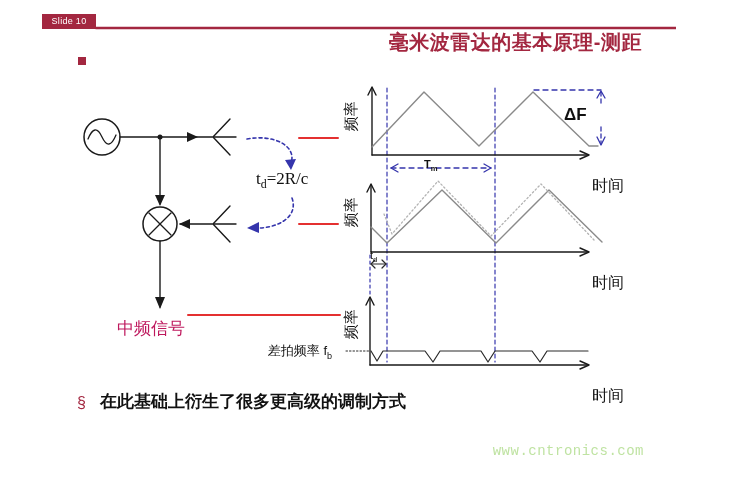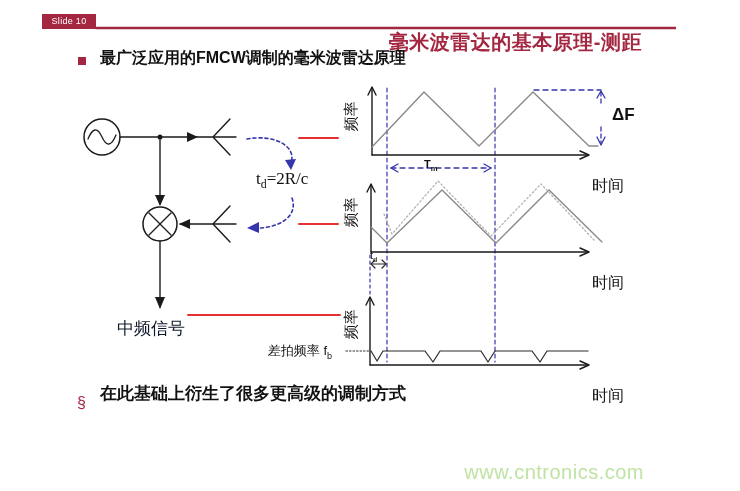--- a/index.html
+++ b/index.html
@@ -5,31 +5,31 @@
   html,body{margin:0;padding:0;background:#fff;}
   .stage{position:relative;width:676px;height:491px;background:#fff;overflow:hidden;
          font-family:"Liberation Sans","DejaVu Sans",sans-serif;color:#111;}
   #art{position:absolute;left:0;top:0;}
   .lbl{position:absolute;white-space:nowrap;line-height:1.1;}
   .badge{background:var(--accent);color:#fff;font-size:9px;line-height:15px;
          width:54px;height:15px;text-align:center;letter-spacing:.3px;}
   .title{right:34px;top:3px;font-size:20px;font-weight:bold;color:var(--accent);letter-spacing:.5px;margin-top:28px;}
   .bullet-sq{position:absolute;width:8px;height:8px;background:var(--accent);}
   .b1{left:100px;top:49px;font-size:16px;font-weight:bold;}
-  .iflbl{left:117px;top:320px;font-size:17px;color:#0f172a;}
+  .iflbl{left:117px;top:320px;font-size:17px;color:#be185d;}
   .delay{left:256px;top:170px;font-size:17px;font-family:"Liberation Serif","DejaVu Serif",serif;text-align:center;}
   .vlabel{width:34px;text-align:center;font-size:15px;transform:rotate(-90deg);transform-origin:center;}
   .tlabel{font-size:16px;margin-top:30px;}
   .tm{left:424px;top:158px;font-size:11px;font-weight:bold;}
-  .df{left:612px;top:106px;font-size:17px;font-weight:bold;}
+  .df{left:564px;top:106px;font-size:17px;font-weight:bold;}
   .tds{left:370px;top:249px;font-size:11px;font-weight:normal;}
   .beat{left:258px;top:344px;width:84px;text-align:center;font-size:13px;white-space:nowrap;}
   .fmark{left:77px;top:394px;font-size:16px;color:var(--accent);}
-  .footer{left:100px;top:385px;font-size:17px;font-weight:bold;}
-  .wm{right:32px;top:461px;font-size:20px;color:var(--wmgreen);letter-spacing:.5px;}
+  .footer{left:100px;top:393px;font-size:17px;font-weight:bold;}
+  .wm{right:32px;top:444px;font-size:14px;color:var(--wmgreen);letter-spacing:.5px;font-family:Liberation Mono, monospace;}
   sub{font-size:70%;}
 </style>
 </head>
 <body>
 
 <div class="stage">
   <svg id="art" width="740" height="491">
       <line x1="96" y1="28" x2="704" y2="28" fill="none" stroke="#a32740" stroke-width="2.5" stroke-linecap="round" stroke-linejoin="round"></line>
       <circle cx="102" cy="137" r="18" fill="none" stroke="#1a1a1a" stroke-width="1.5" stroke-linecap="round" stroke-linejoin="round"></circle>
       <path d="M 88,139 Q 95,122 102,137 Q 109,152 116,135" fill="none" stroke="#1a1a1a" stroke-width="1.3" stroke-linecap="round" stroke-linejoin="round"></path>
@@ -86,21 +86,20 @@
       <line x1="370" y1="365" x2="588" y2="365" fill="none" stroke="#1a1a1a" stroke-width="1.4" stroke-linecap="round" stroke-linejoin="round"></line>
       <polyline points="580,361 589,365 580,369" fill="none" stroke="#1a1a1a" stroke-width="1.4" stroke-linecap="round" stroke-linejoin="round"></polyline>
       <polyline points="371,351 377,361 383,351 425,351 433,362 440,351 481,351 488,362 495,351 532,351 540,362 547,351 588,351" fill="none" stroke="#2a2a2a" stroke-width="1.2" stroke-linecap="round" stroke-linejoin="round"></polyline>
       <line x1="346" y1="351" x2="370" y2="351" fill="none" stroke="#2a2a2a" stroke-width="1" stroke-dasharray="1.5,2" stroke-linecap="round" stroke-linejoin="round"></line>
     </svg>
 
   <div class="lbl badge" style="left:42px;top:14px;">Slide 10</div>
   <div class="lbl title">毫米波雷达的基本原理-测距</div>
 
   <div class="bullet-sq" style="left:78px;top:57px;"></div>
-  <div class="lbl b1">最广泛应用的FMCW调制的毫米波雷达原理</div>
 
   <div class="lbl iflbl">中频信号</div>
 
   <div class="lbl delay"><span>t</span><sub>d</sub><span>=2R/c</span></div>
 
   <div class="lbl vlabel" style="left:334px;top:108px;">频率</div>
   <div class="lbl vlabel" style="left:334px;top:204px;">频率</div>
   <div class="lbl vlabel" style="left:334px;top:316px;">频率</div>
 
   <div class="lbl tlabel" style="left:592px;top:147px;">时间</div>

